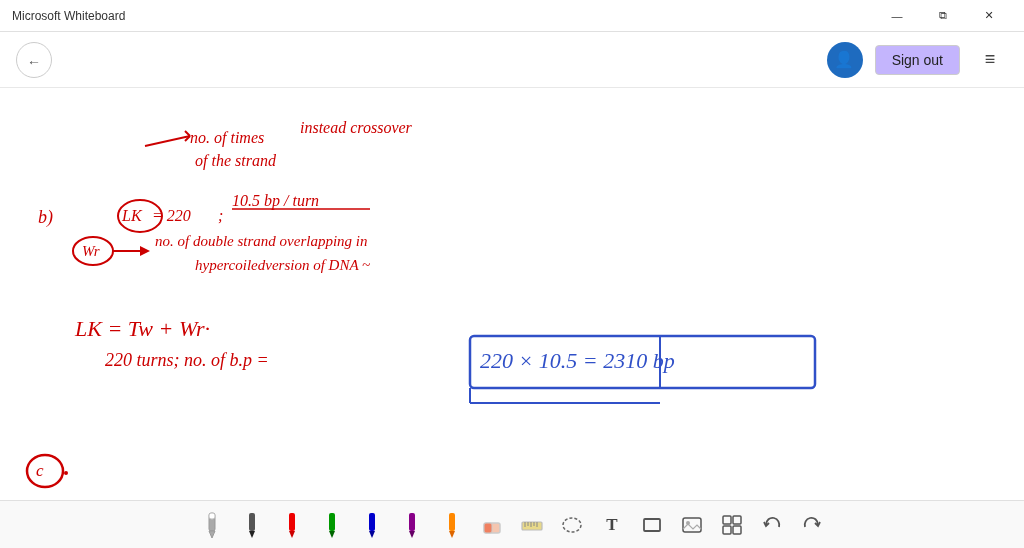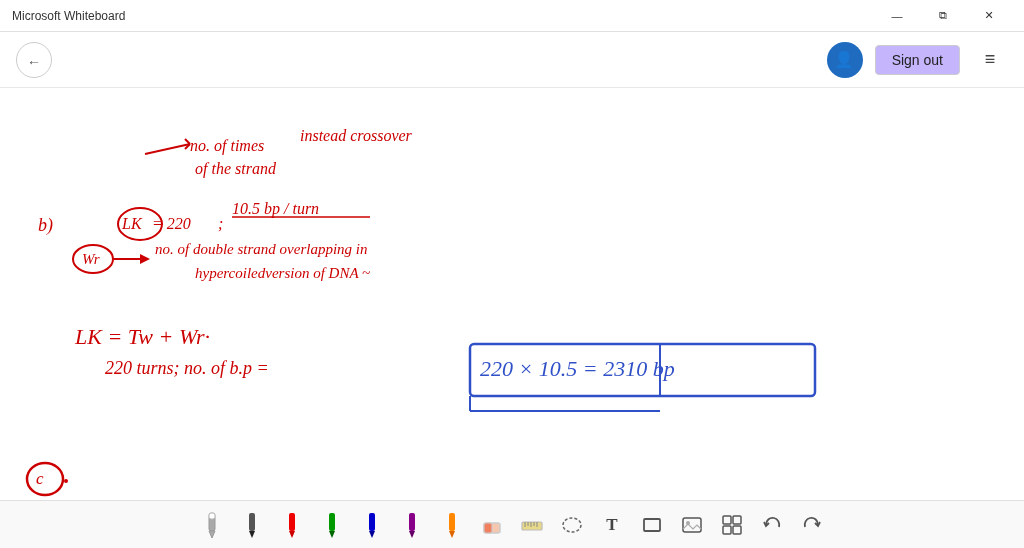--- a/index.html
+++ b/index.html
@@ -106,21 +106,21 @@
     #canvas-area {
       width: 1024px;
       height: 412px;
       background: #fff;
       position: relative;
       overflow: hidden;
     }
 
     #whiteboard-content {
       position: absolute;
-      top: 8px; left: 0;
+      top: 0; left: 0;
       width: 100%; height: 100%;
     }
 
     
     #toolbar {
       height: 48px;
       background: #f9f9f9;
       border-top: 1px solid #e0e0e0;
       display: flex;
       align-items: center;

